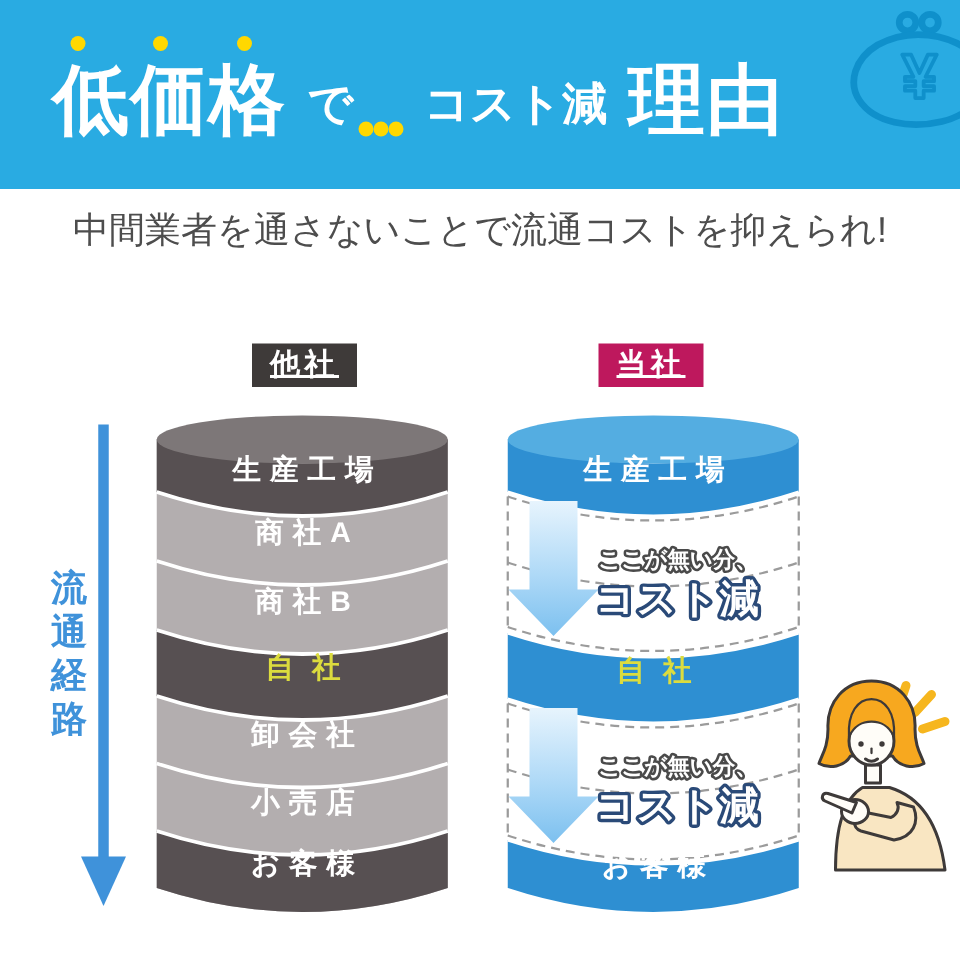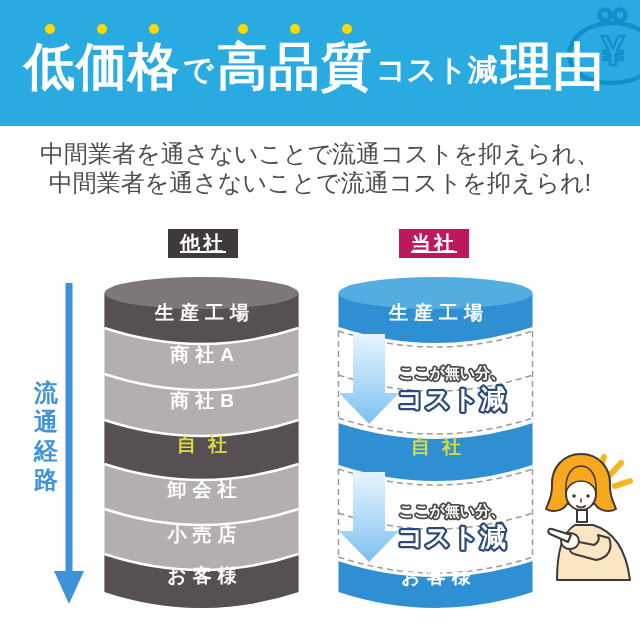--- a/index.html
+++ b/index.html
@@ -4,21 +4,21 @@
 <style>
   html,body{margin:0;padding:0;background:#fff;}
   .page{position:relative;width:640px;height:640px;background:#ffffff;overflow:hidden;
         font-family:"Liberation Sans","DejaVu Sans",sans-serif;}
 
   
   .header{position:absolute;left:0;top:0;width:640px;height:126px;background:#29abe2;overflow:hidden;}
   .purse{position:absolute;right:-26px;top:2px;width:106px;height:100px;z-index:1;}
   .title-row{position:absolute;left:24px;top:24px;display:flex;align-items:flex-end;z-index:2;}
   .t-part{display:flex;flex-direction:column;align-items:center;}
-  .t-text{color:#ffffff;font-weight:bold;white-space:nowrap;}
+  .t-text{color:#ffffff;font-weight:bold;white-space:nowrap;margin-left:11px;}
   .t-part.large .t-text{font-size:51px;line-height:1.12;letter-spacing:1px;}
   .t-part.small .t-text{font-size:30px;line-height:1.3;padding:0 3px 6px 3px;}
   .dots{display:flex;justify-content:space-around;width:100%;margin-bottom:4px;}
   .dots i{width:10px;height:10px;border-radius:50%;background:#ffd800;}
 
   
   .intro{position:absolute;left:0;top:139px;width:640px;text-align:center;
          color:#4d4d4d;font-size:24px;line-height:29px;font-weight:500;letter-spacing:0px;}
   .intro p{margin:0;}
 
@@ -70,33 +70,31 @@
       </span>
       <span class="t-part small">
         <span class="t-text">で</span>
       </span>
       <span class="t-part large">
         <span class="dots">
             <i></i>
             <i></i>
             <i></i>
           </span>
-        <span class="t-text">高品質</span>
       </span>
       <span class="t-part small">
         <span class="t-text">コスト減</span>
       </span>
       <span class="t-part large">
         <span class="t-text">理由</span>
       </span>
     </div>
   </header>
 
   <section class="intro">
-    <p>中間業者を通さないことで流通コストを抑えられ、</p>
     <p>中間業者を通さないことで流通コストを抑えられ!</p>
   </section>
 
   <div class="col-label other">他社</div>
   <div class="col-label ours">当社</div>
 
   <div class="axis-chars">
     <span>流</span>
     <span>通</span>
     <span>経</span>

